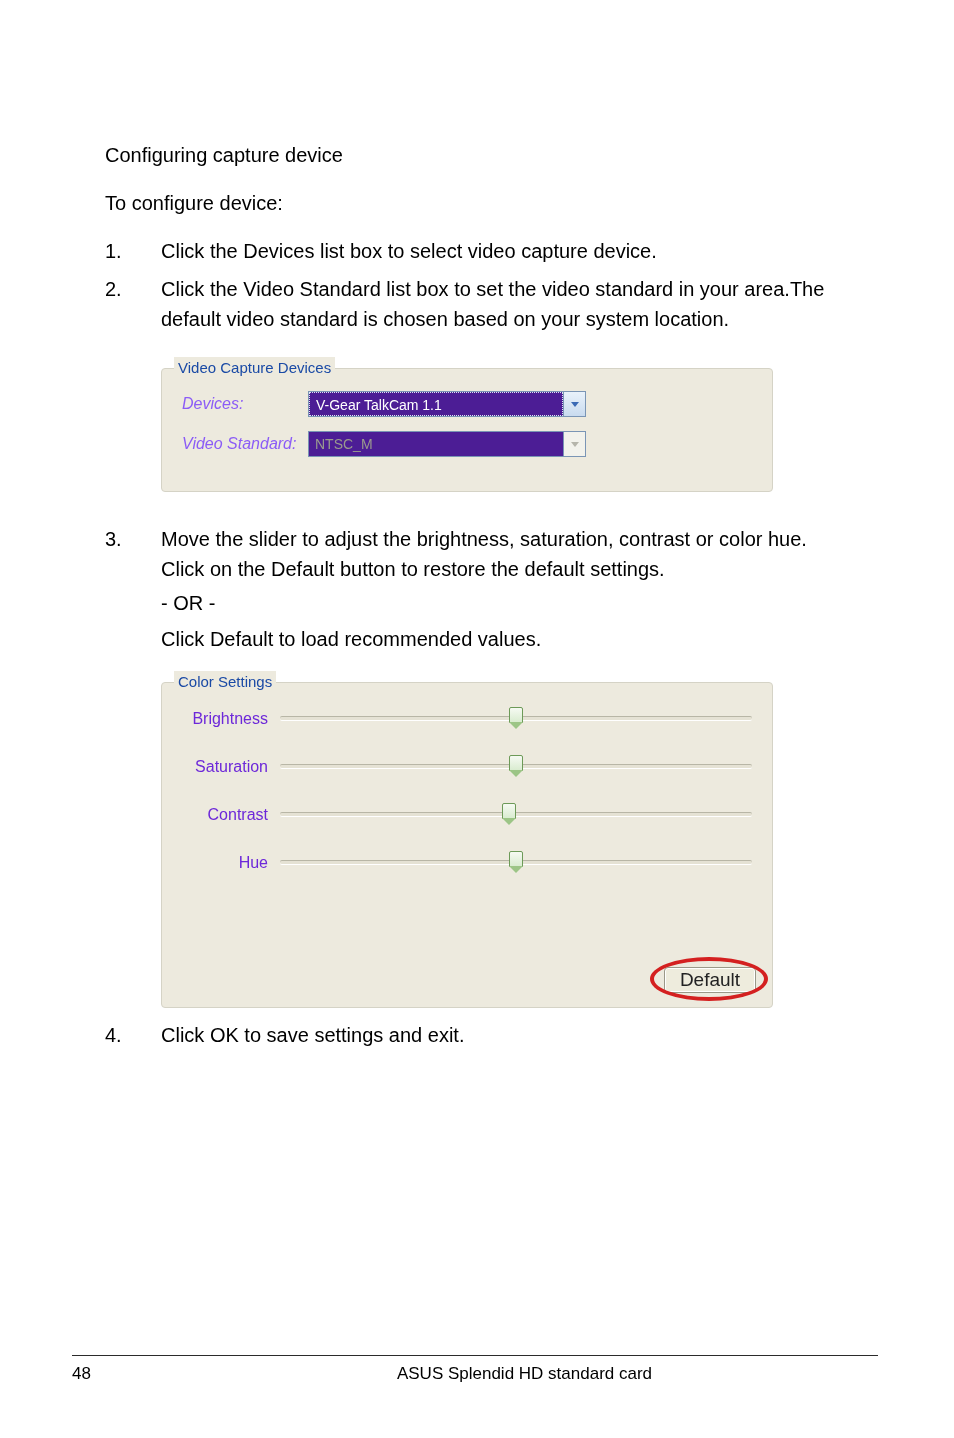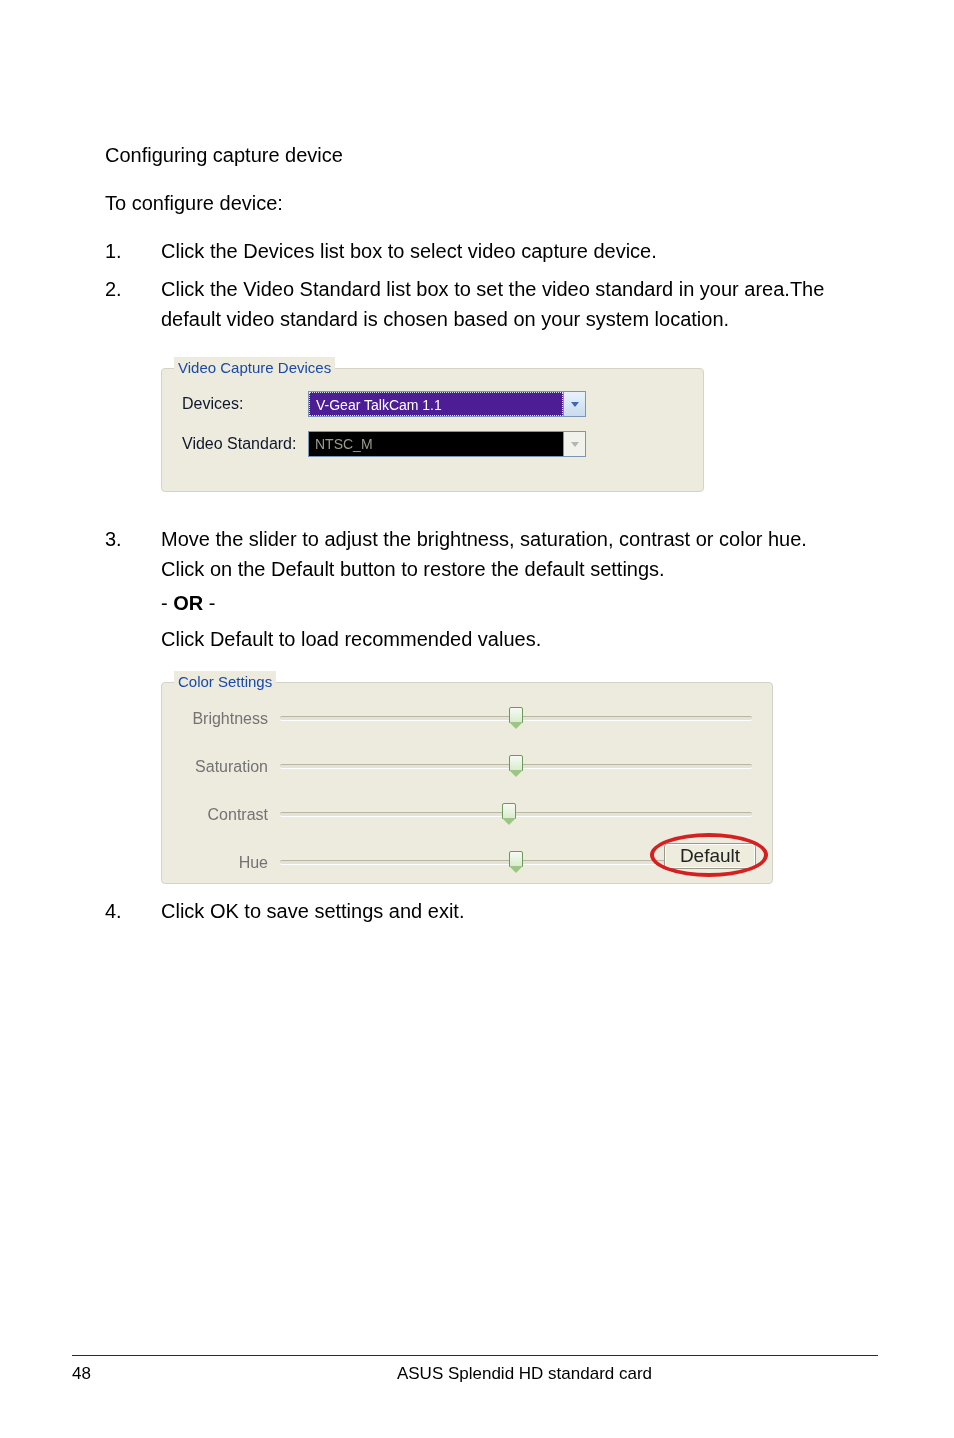--- a/index.html
+++ b/index.html
@@ -23,26 +23,26 @@
     margin-bottom: 8px;
   }
   .ol-num {
     width: 28px;
     flex-shrink: 0;
   }
   .ol-text {
     flex: 1;
   }
   .or-line { margin: 4px 0 6px 0; }
-  .or-line .bold { font-weight: bold; }
+  .or-line .bold { font-weight: normal; }
   
   .groupbox {
     position: relative;
     margin: 34px 0 32px 56px;
-    width: 543px;
+    width: 612px;
     height: 124px;
     background: #edeade;
     border: 1px solid #d5d3c6;
     border-radius: 4px;
   }
   .groupbox .legend {
     position: absolute;
     top: -12px;
     left: 12px;
     color: #1a4aa5;
@@ -52,22 +52,23 @@
   }
   .gb-row {
     display: flex;
     align-items: center;
     margin-left: 20px;
     margin-top: 22px;
   }
   .gb-row + .gb-row { margin-top: 14px; }
   .gb-label {
     width: 126px;
-    color: #0f172a;
+    color: #8b5cf6;
     font-size: 16px;
+    font-style: italic;
   }
   .combo {
     display: flex;
     width: 278px;
     height: 26px;
     border: 1px solid #7a95b5;
     background: #fff;
     font-size: 14px;
   }
   .combo.active .combo-text {
@@ -76,21 +77,21 @@
     border: 1px dotted #dde6f2;
   }
   .combo-text {
     flex: 1;
     padding: 2px 6px;
     overflow: hidden;
     white-space: nowrap;
   }
   .combo.disabled .combo-text {
     color: #9a9a8e;
-    background: #000000;
+    background: #4c1d95;
   }
   .combo-btn {
     width: 22px;
     background: linear-gradient(#e9f2fb, #c9dbef);
     border-left: 1px solid #7a95b5;
     display: flex;
     align-items: center;
     justify-content: center;
   }
   .combo.disabled .combo-btn {
@@ -103,21 +104,21 @@
     border-left: 4px solid transparent;
     border-right: 4px solid transparent;
     border-top: 5px solid #3a6ab5;
   }
   .combo.disabled .chev { border-top-color: #b5b5ab; }
   
   .groupbox2 {
     position: relative;
     margin: 28px 0 12px 56px;
     width: 612px;
-    height: 202px;
+    height: 326px;
     background: #edeade;
     border: 1px solid #d5d3c6;
     border-radius: 4px;
   }
   .groupbox2 .legend {
     position: absolute;
     top: -12px;
     left: 12px;
     color: #1a4aa5;
     font-size: 15px;
@@ -127,21 +128,21 @@
   .slider-row {
     display: flex;
     align-items: center;
     margin: 24px 20px 0 10px;
   }
   .slider-row:first-of-type { margin-top: 30px; }
   .slider-label {
     width: 108px;
     text-align: right;
     padding-right: 12px;
-    color: #737373;
+    color: #6d28d9;
     font-size: 16px;
   }
   .slider-track {
     position: relative;
     flex: 1;
     height: 24px;
   }
   .slider-rail {
     position: absolute;
     left: 0; right: 0; top: 9px;

